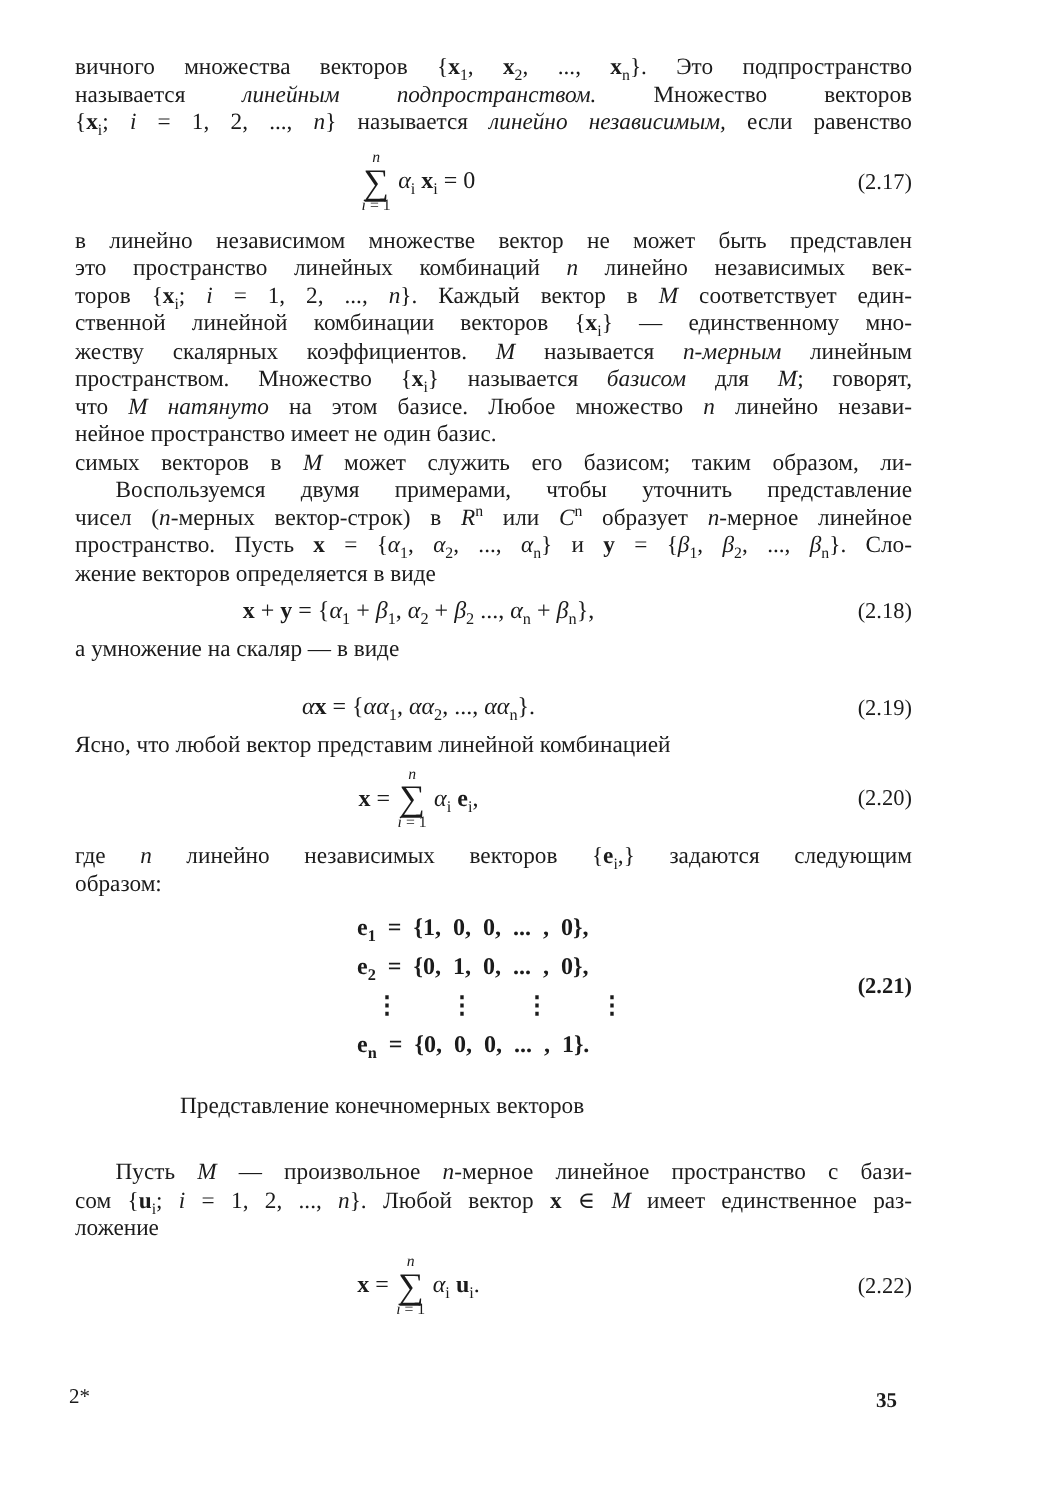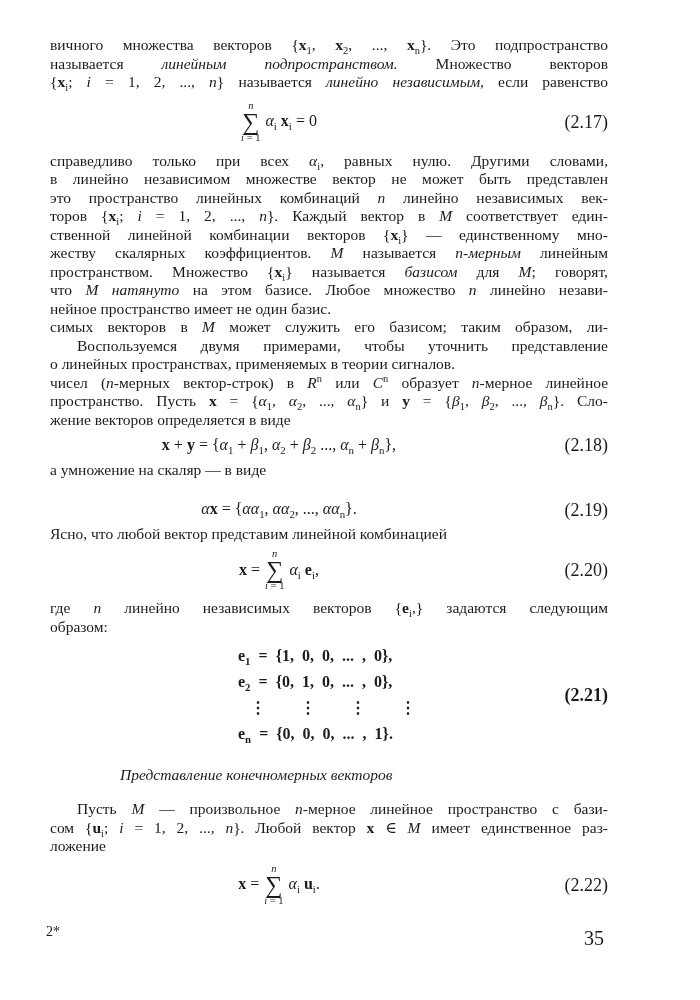--- a/index.html
+++ b/index.html
@@ -12,27 +12,27 @@
   sub{font-size:68%;line-height:0;}
   sup{font-size:68%;line-height:0;}
   .formula{position:relative;display:flex;align-items:center;justify-content:center;
            padding-right:100px;font-size:16px;}
   .f-tall{height:50px;}
   .f-line{height:26px;font-family:Liberation Serif, serif;}
   .fbody{display:inline-flex;align-items:center;gap:5px;}
   .sum{display:inline-flex;flex-direction:column;align-items:center;line-height:1;}
   .slim{font-size:10.5px;line-height:10px;white-space:nowrap;}
   .sigma{font-size:24px;line-height:22px;}
-  .eqnum{position:absolute;right:0;top:50%;transform:translateY(-50%);font-size:18px;}
+  .eqnum{position:absolute;right:0;top:50%;transform:translateY(-50%);font-size:15px;}
   .eqblock{position:relative;margin-top:7px;font-weight:bold;}
   .eqrows{margin-left:188px;font-size:16px;line-height:26px;word-spacing:4px;}
   .dotsrow{padding-left:12px;word-spacing:30px;line-height:26px;}
-  .sect{font-style:italic;font-size:15.5px;margin:18px 0 0 70px;line-height:19px;}
+  .sect{font-size:15.5px;margin:18px 0 0 70px;line-height:19px;}
   .footmark{position:absolute;left:46px;top:924px;font-size:14px;}
-  .pagenum{position:absolute;left:584px;top:927px;font-size:20px;font-weight:normal;}
+  .pagenum{position:absolute;left:584px;top:927px;font-size:14px;font-weight:bold;}
 </style>
 </head>
 <body>
 
 <div class="page">
   <div class="content">
 
     <div class="para">
         <div class="line">вичного множества векторов {<b>x</b><sub>1</sub>, <b>x</b><sub>2</sub>, ..., <b>x</b><sub>n</sub>}. Это подпространство</div>
         <div class="line">называется <i>линейным подпространством.</i> Множество векторов</div>
@@ -45,35 +45,33 @@
           <span class="slim"><i>n</i></span>
           <span class="sigma">∑</span>
           <span class="slim"><i>i</i> = 1</span>
         </span>
         <span><i>α</i><sub>i</sub> <b>x</b><sub>i</sub> = 0</span>
       </span>
       <span class="eqnum">(2.17)</span>
     </div>
 
     <div class="para" style="margin-top:5px">
-        <div class="line">справедливо только при всех <i>α</i><sub>i</sub>, равных нулю. Другими словами,</div>
         <div class="line">в линейно независимом множестве вектор не может быть представлен</div>
         <div class="line">это пространство линейных комбинаций <i>n</i> линейно независимых век-</div>
         <div class="line">торов {<b>x</b><sub>i</sub>; <i>i</i> = 1, 2, ..., <i>n</i>}. Каждый вектор в <i>М</i> соответствует един-</div>
         <div class="line">ственной линейной комбинации векторов {<b>x</b><sub>i</sub>} — единственному мно-</div>
         <div class="line">жеству скалярных коэффициентов. <i>М</i> называется <i>n-мерным</i> линейным</div>
         <div class="line">пространством. Множество {<b>x</b><sub>i</sub>} называется <i>базисом</i> для <i>М</i>; говорят,</div>
         <div class="line">что <i>М натянуто</i> на этом базисе. Любое множество <i>n</i> линейно незави-</div>
         <div class="line last">нейное пространство имеет не один базис.</div>
         <div class="line">симых векторов в <i>М</i> может служить его базисом; таким образом, ли-</div>
       </div>
 
     <div class="para">
         <div class="line ind">Воспользуемся двумя примерами, чтобы уточнить представление</div>
-        <div class="line last">о линейных пространствах, применяемых в теории сигналов.</div>
       </div>
 
     <div class="para">
         <div class="line">чисел (<i>n</i>-мерных вектор-строк) в <i>R</i><sup>n</sup> или <i>С</i><sup>n</sup> образует <i>n</i>-мерное линейное</div>
         <div class="line">пространство. Пусть <b>x</b> = {<i>α</i><sub>1</sub>, <i>α</i><sub>2</sub>, ..., <i>α</i><sub>n</sub>} и <b>y</b> = {<i>β</i><sub>1</sub>, <i>β</i><sub>2</sub>, ..., <i>β</i><sub>n</sub>}. Сло-</div>
         <div class="line last">жение векторов определяется в виде</div>
       </div>
 
     <div class="formula f-line" style="margin-top:3px">
       <span><b>x</b> + <b>y</b> = {<i>α</i><sub>1</sub> + <i>β</i><sub>1</sub>, <i>α</i><sub>2</sub> + <i>β</i><sub>2</sub> ..., <i>α</i><sub>n</sub> + <i>β</i><sub>n</sub>},</span>
@@ -116,21 +114,21 @@
         <div><b>e</b><sub>1</sub> = {1, 0, 0, ... , 0},</div>
         <div><b>e</b><sub>2</sub> = {0, 1, 0, ... , 0},</div>
         <div class="dotsrow">⋮ ⋮ ⋮ ⋮</div>
         <div><b>e</b><sub>n</sub> = {0, 0, 0, ... , 1}.</div>
       </div>
       <span class="eqnum">(2.21)</span>
     </div>
 
     <div class="sect">Представление конечномерных векторов</div>
 
-    <div class="para" style="margin-top:16px">
+    <div class="para" style="margin-top:26px">
         <div class="line ind">Пусть <i>М</i> — произвольное <i>n</i>-мерное линейное пространство с бази-</div>
         <div class="line">сом {<b>u</b><sub>i</sub>; <i>i</i> = 1, 2, ..., <i>n</i>}. Любой вектор <b>x</b> ∈ <i>М</i> имеет единственное раз-</div>
         <div class="line last">ложение</div>
       </div>
 
     <div class="formula f-tall" style="margin-top:4px">
       <span class="fbody">
         <span><b>x</b> =</span>
         <span class="sum">
           <span class="slim"><i>n</i></span>

